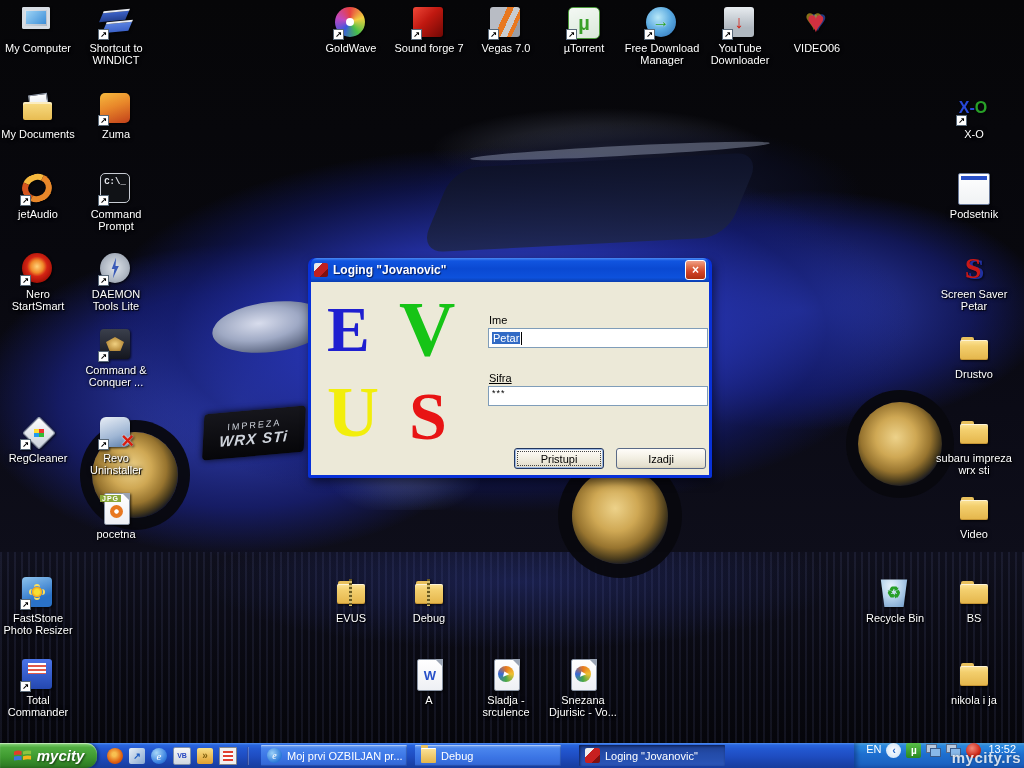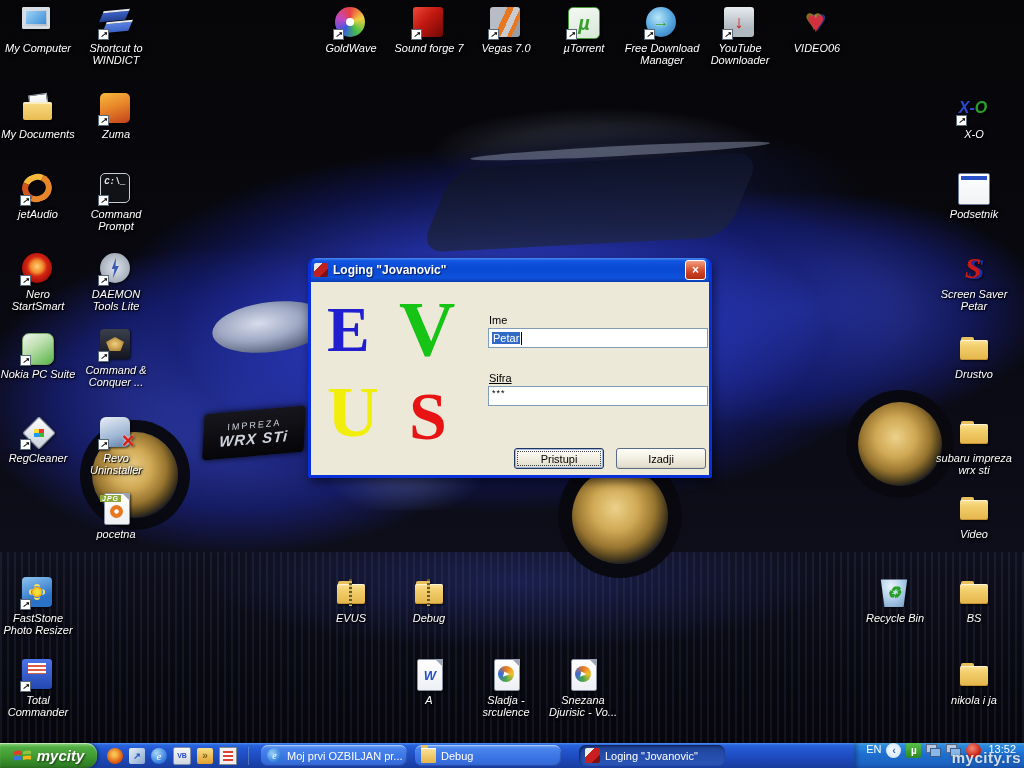--- a/index.html
+++ b/index.html
@@ -34,21 +34,21 @@
   .w2{left:572px;top:468px;width:96px;height:96px;box-shadow:0 0 0 14px rgba(8,8,14,.95);}
   .w3{left:858px;top:402px;width:84px;height:84px;box-shadow:0 0 0 12px rgba(8,8,14,.95);}
   .badge{position:absolute;left:203px;top:410px;width:102px;height:46px;z-index:3;
     background:linear-gradient(180deg,#16161c,#060609);border-radius:4px;
     transform:rotate(-5deg) skewX(-8deg);display:flex;flex-direction:column;align-items:center;justify-content:center;
     color:#cfd4dc;box-shadow:0 0 6px rgba(0,0,0,.8);}
   .badge .b1{font-size:9px;letter-spacing:2px;}
   .badge .b2{font-size:15px;font-weight:bold;font-style:italic;letter-spacing:1px;}
 
   
-  .dicon{position:absolute;width:76px;text-align:center;cursor:pointer;z-index:10;font-style:italic;}
+  .dicon{position:absolute;width:76px;text-align:center;cursor:pointer;z-index:10;}
   .dicon .lbl{margin-top:3px;font-size:11px;line-height:12px;color:#fff;
     text-shadow:1px 1px 1px #000,0 0 4px rgba(0,0,0,.95);}
   .ia{width:38px;height:33px;margin:0 auto;position:relative;filter:drop-shadow(1px 1px 1px rgba(0,0,0,.7));}
   .t{position:absolute;left:3px;top:1px;width:30px;height:30px;border-radius:5px;
     display:flex;align-items:center;justify-content:center;font-weight:bold;}
   .sca{position:absolute;left:1px;bottom:-1px;width:11px;height:11px;background:#fff;border:1px solid #5a6a7a;
     display:flex;align-items:center;justify-content:center;z-index:3;box-sizing:border-box;}
   .sca::before{content:"↗";font-size:8px;color:#000;font-weight:bold;}
 
   .ia-computer::before{content:"";position:absolute;left:3px;top:1px;width:28px;height:22px;border-radius:2px;
@@ -190,21 +190,21 @@
   .ql3{border-radius:50%;background:radial-gradient(circle at 35% 30%,#a8d8f8,#3880e0 65%,#1850a8);}
   .ql3::before{content:"e";color:#fff;font-size:11px;font-style:italic;font-family:"Liberation Serif",serif;}
   .ql4{border-radius:2px;border:1px solid #8090a8;background:linear-gradient(#f8f8f8,#d0d8e0);}
   .ql4::before{content:"VB";font-size:7px;font-weight:bold;color:#2848c0;}
   .ql5{border-radius:2px;background:linear-gradient(#f8e088,#e0a030);}
   .ql5::before{content:"»";font-size:10px;color:#806010;font-weight:bold;}
   .ql6{border-radius:1px;border:1px solid #888;background:#f0f0f0;}
   .ql6::before{content:"";position:absolute;inset:3px;background:repeating-linear-gradient(180deg,#e04030 0 2px,#fff 2px 4px);}
   .qdiv{width:2px;height:18px;margin:0 2px;flex:none;
     background:linear-gradient(90deg,rgba(0,0,60,.35),rgba(255,255,255,.35));}
-  .tbtn{width:146px;height:21px;flex:none;border-radius:7px;display:flex;align-items:center;gap:5px;padding:0 6px;
+  .tbtn{width:146px;height:21px;flex:none;border-radius:1px;display:flex;align-items:center;gap:5px;padding:0 6px;
     box-sizing:border-box;color:#fff;font-size:11px;white-space:nowrap;overflow:hidden;cursor:pointer;
     background:linear-gradient(180deg,#82aef5 0%,#4a86ee 15%,#3b74e4 60%,#3366d4 100%);
     box-shadow:inset 0 1px 0 rgba(255,255,255,.35), inset -1px -1px 1px rgba(0,0,40,.25);}
   .tbtn.active{background:linear-gradient(180deg,#1d3f8f 0%,#234ba8 40%,#2a55b8 100%);
     box-shadow:inset 1px 1px 3px rgba(0,0,30,.6);}
   .tb-ico{width:15px;height:15px;flex:none;position:relative;display:flex;align-items:center;justify-content:center;}
   .tb-ie{border-radius:50%;background:radial-gradient(circle at 35% 35%,#9ad0f8,#2a78d8 70%);}
   .tb-ie::before{content:"e";color:#fff;font-size:10px;font-style:italic;font-family:"Liberation Serif",serif;}
   .tb-folder{border-radius:1px;background:linear-gradient(180deg,#fce49a,#e4b54a);box-shadow:inset 0 1px 0 #fff;}
   .tb-folder::before{content:"";position:absolute;left:0;top:-3px;width:7px;height:3px;background:#e8c05c;border-radius:1px 1px 0 0;}
@@ -262,27 +262,20 @@
       </div>
     <div class="lbl">jetAudio</div>
   </div>
   <div class="dicon" style="left:0px;top:252px">
     <div class="ia ia-nero">
         <span class="t"></span>
         <b class="sca"></b>
       </div>
     <div class="lbl">Nero StartSmart</div>
   </div>
-  <div class="dicon" style="left:0px;top:332px">
-    <div class="ia ia-nokia">
-        <span class="t"></span>
-        <b class="sca"></b>
-      </div>
-    <div class="lbl">Nokia PC Suite</div>
-  </div>
   <div class="dicon" style="left:0px;top:416px">
     <div class="ia ia-reg">
         <span class="t"></span>
         <b class="sca"></b>
       </div>
     <div class="lbl">RegCleaner</div>
   </div>
   <div class="dicon" style="left:0px;top:576px">
     <div class="ia ia-faststone">
         <span class="t"></span>

